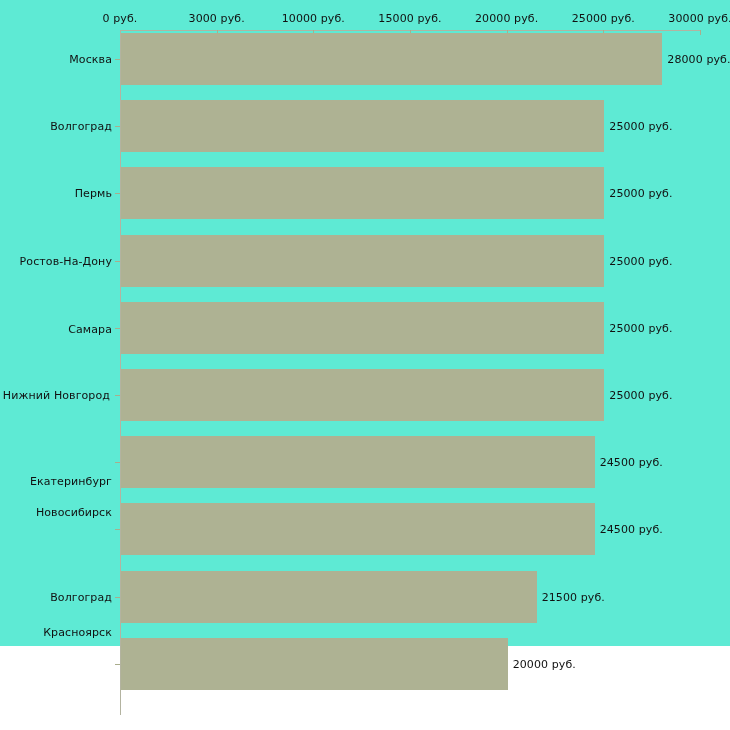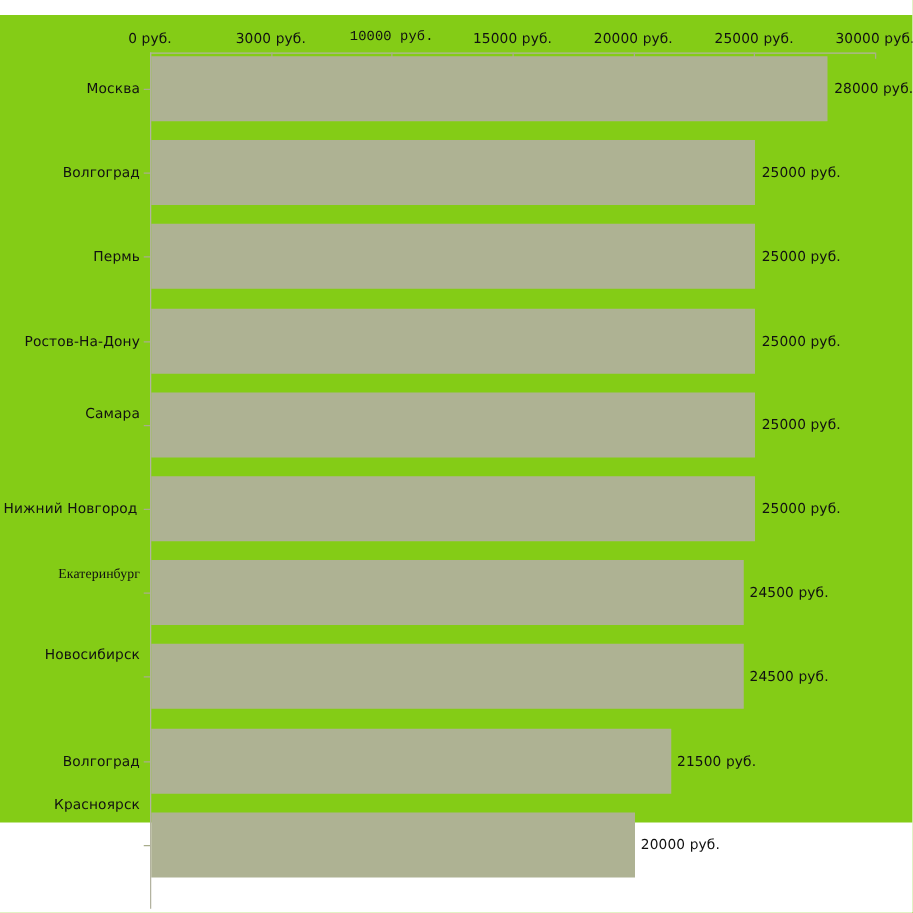--- a/index.html
+++ b/index.html
@@ -11,22 +11,21 @@
     width: 730px;
     height: 730px;
     font-family: "DejaVu Sans", "Liberation Sans", sans-serif;
     overflow: hidden;
   }
 
   #chart-root {
     position: relative;
     width: 730px;
     height: 646px;
-    background: #84cc16;
-    margin-top: 12px;
+    background: #5eead4;
   }
 
   
   .x-axis-line {
     position: absolute;
     height: 1px;
     background: #b3b3a0;
   }
   .x-tick {
     position: absolute;
@@ -91,21 +90,21 @@
       <div class="x-tick" style="left: 216.667px; top: 30px;"></div>
       <div class="x-tick" style="left: 313.333px; top: 30px;"></div>
       <div class="x-tick" style="left: 410px; top: 30px;"></div>
       <div class="x-tick" style="left: 506.667px; top: 30px;"></div>
       <div class="x-tick" style="left: 603.333px; top: 30px;"></div>
       <div class="x-tick" style="left: 700px; top: 30px;"></div>
     </div>
   <div id="x-tick-labels">
       <div class="x-tick-label" style="left: 120px; top: 12px;">0 руб.</div>
       <div class="x-tick-label" style="left: 216.667px; top: 12px;">3000 руб.</div>
-      <div class="x-tick-label" style="left: 313.333px; top: 12px; font-family: Liberation Mono, monospace;">10000 руб.</div>
+      <div class="x-tick-label" style="left: 313.333px; top: 12px;">10000 руб.</div>
       <div class="x-tick-label" style="left: 410px; top: 12px;">15000 руб.</div>
       <div class="x-tick-label" style="left: 506.667px; top: 12px;">20000 руб.</div>
       <div class="x-tick-label" style="left: 603.333px; top: 12px;">25000 руб.</div>
       <div class="x-tick-label" style="left: 700px; top: 12px;">30000 руб.</div>
     </div>
 
   <div class="y-axis-line" style="left:120px; top:30px; height:685px;"></div>
 
   <div id="y-ticks">
       <div class="y-tick" style="left: 115px; top: 59px;"></div>
@@ -117,23 +116,23 @@
       <div class="y-tick" style="left: 115px; top: 462.2px;"></div>
       <div class="y-tick" style="left: 115px; top: 529.4px;"></div>
       <div class="y-tick" style="left: 115px; top: 596.6px;"></div>
       <div class="y-tick" style="left: 115px; top: 663.8px;"></div>
     </div>
   <div id="cat-labels">
       <div class="cat-label" style="right: 618px; top: 59px;">Москва</div>
       <div class="cat-label" style="right: 618px; top: 126.2px;">Волгоград</div>
       <div class="cat-label" style="right: 618px; top: 193.4px;">Пермь</div>
       <div class="cat-label" style="right: 618px; top: 260.6px;">Ростов-На-Дону</div>
-      <div class="cat-label" style="right: 618px; top: 319px;">Самара</div>
+      <div class="cat-label" style="right: 618px; top: 329px;">Самара</div>
       <div class="cat-label" style="right: 620px; top: 395px;">Нижний Новгород</div>
-      <div class="cat-label" style="right: 618px; top: 447px; font-family: Liberation Serif, serif;">Екатеринбург</div>
+      <div class="cat-label" style="right: 618px; top: 481px;">Екатеринбург</div>
       <div class="cat-label" style="right: 618px; top: 512px;">Новосибирск</div>
       <div class="cat-label" style="right: 618px; top: 596.6px;">Волгоград</div>
       <div class="cat-label" style="right: 618px; top: 632px;">Красноярск</div>
     </div>
 
   <div id="bars">
       <div class="bar" style="left: 121px; top: 33px; width: 541.333px; height: 52px; background: rgb(174, 178, 147);"></div>
       <div class="bar" style="left: 121px; top: 100.2px; width: 483.333px; height: 52px; background: rgb(174, 178, 147);"></div>
       <div class="bar" style="left: 121px; top: 167.4px; width: 483.333px; height: 52px; background: rgb(174, 178, 147);"></div>
       <div class="bar" style="left: 121px; top: 234.6px; width: 483.333px; height: 52px; background: rgb(174, 178, 147);"></div>

